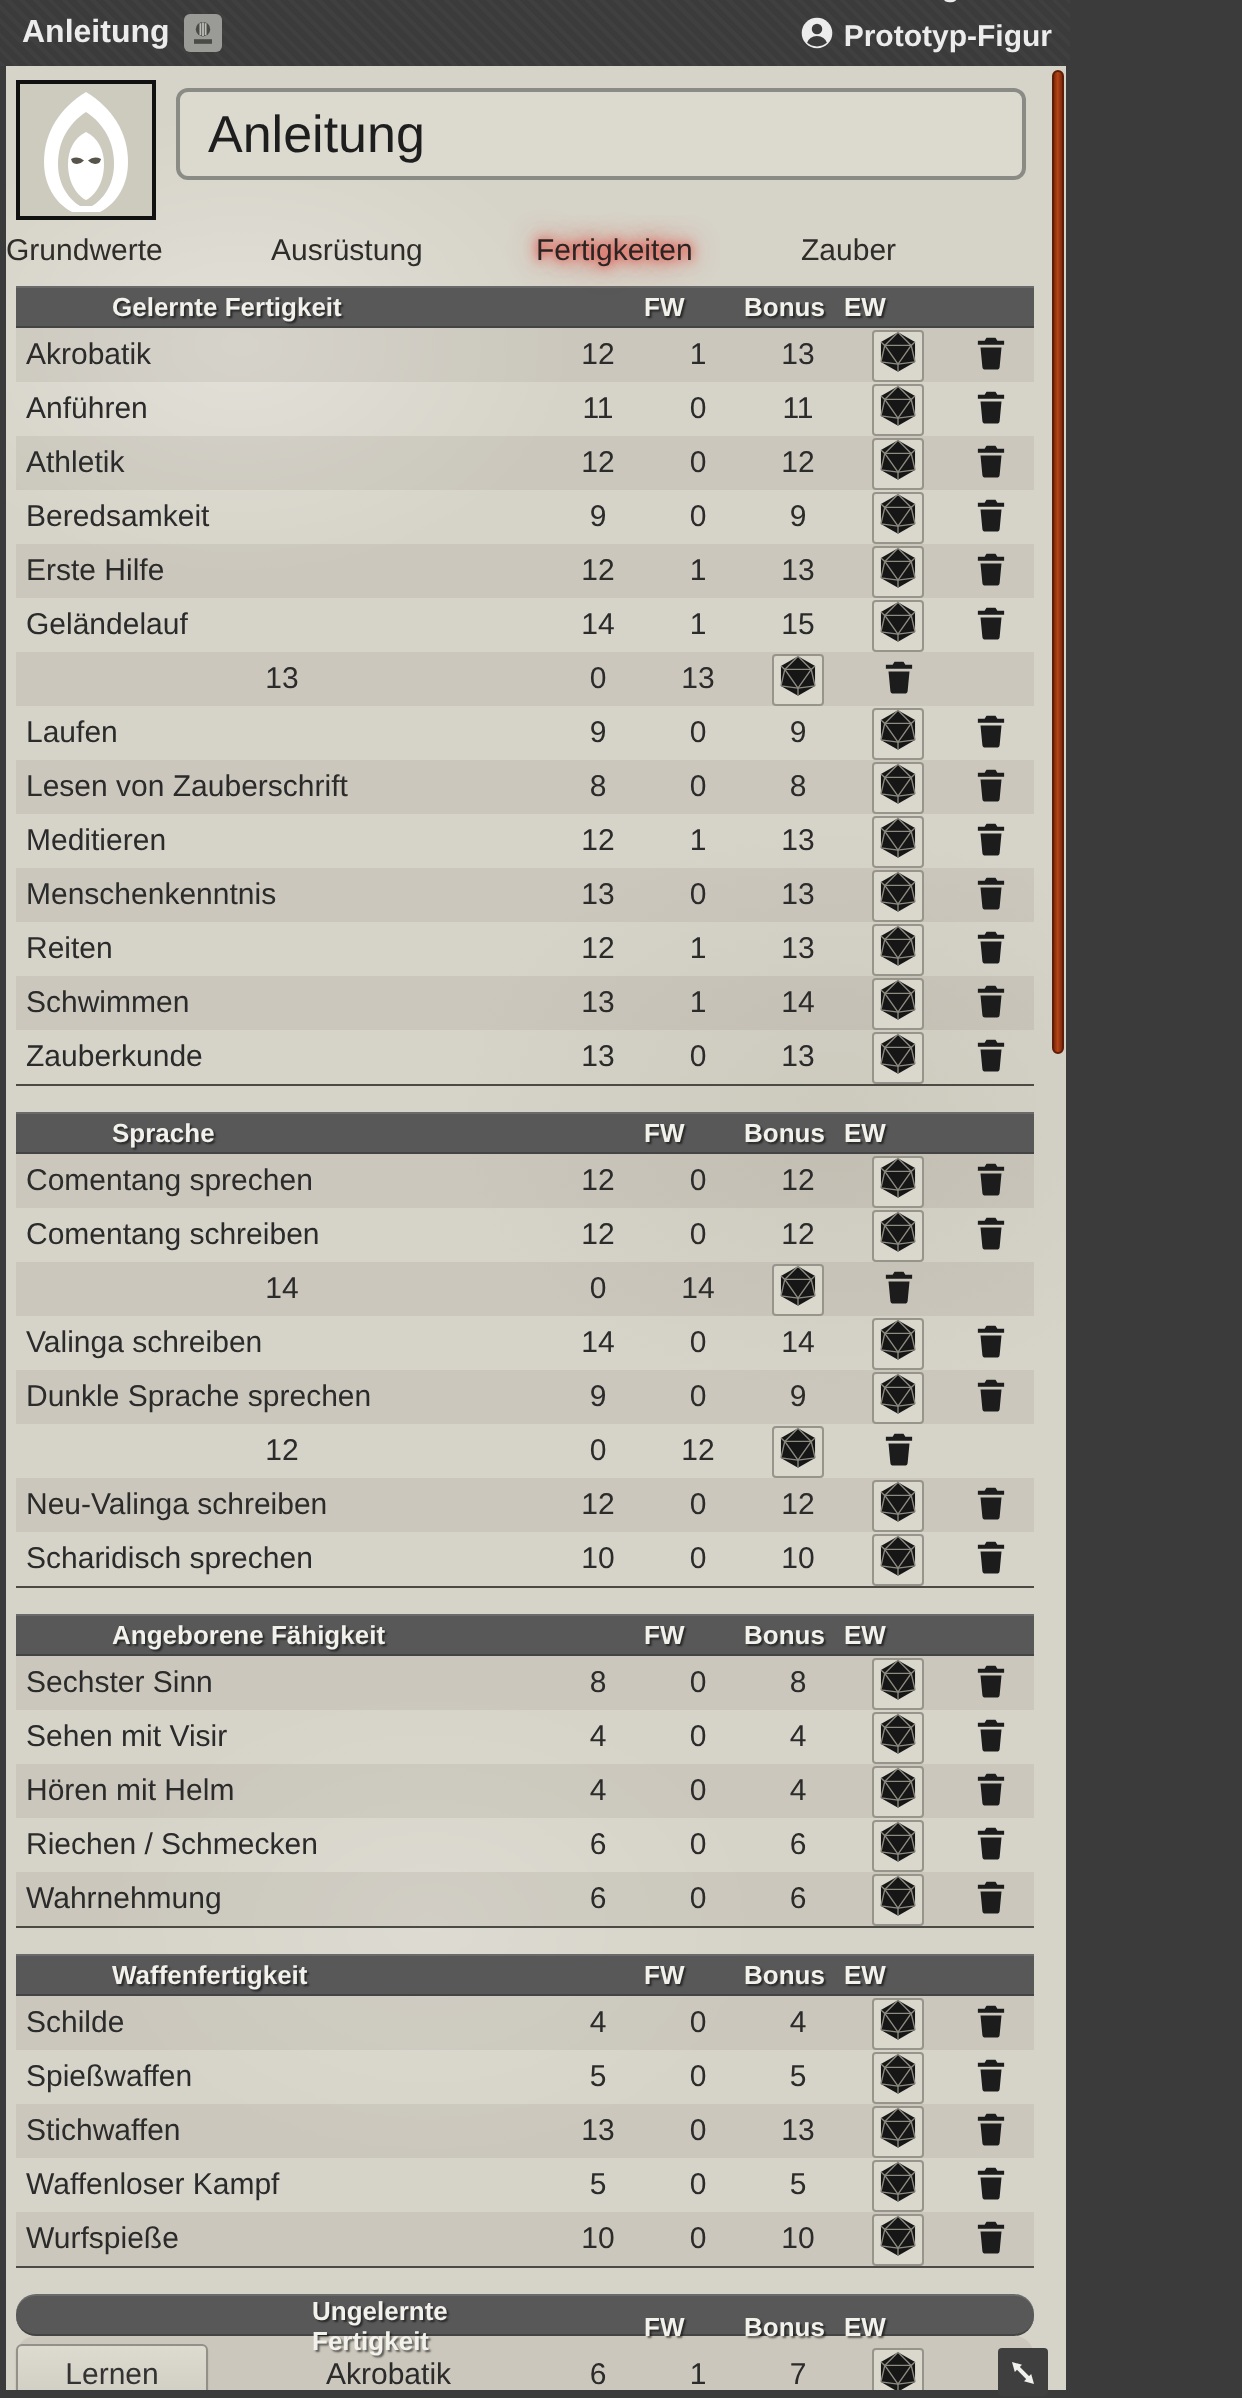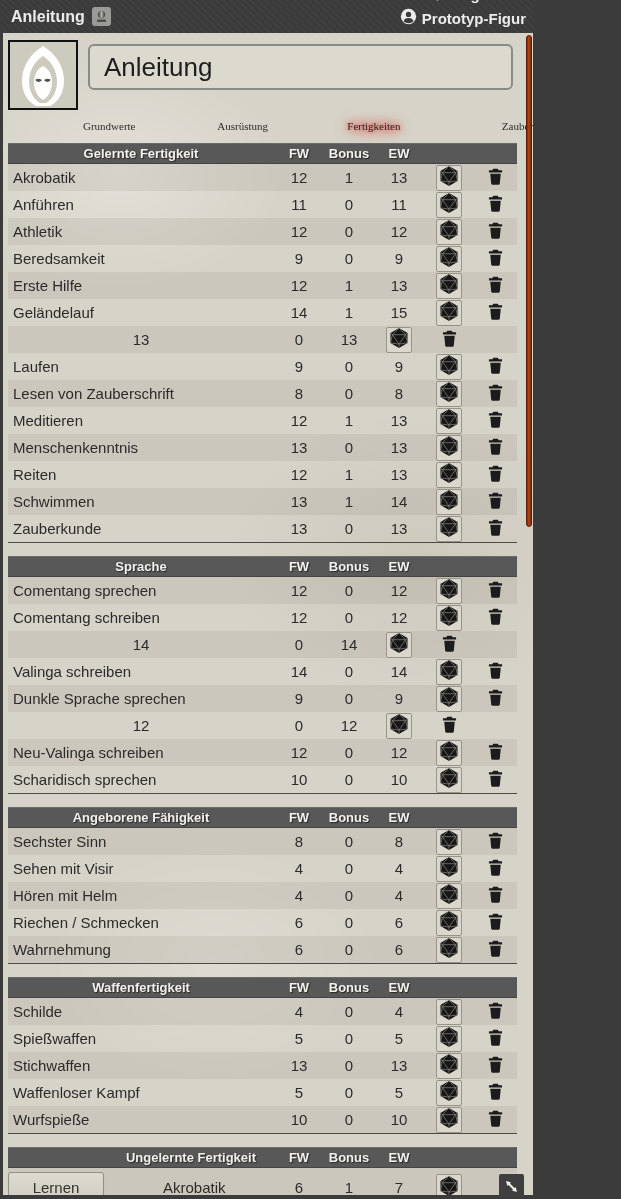--- a/index.html
+++ b/index.html
@@ -40,38 +40,38 @@
     background:#cdcabe;flex:0 0 auto;cursor:pointer;
   }
   .name-input{
     flex:1;height:46px;margin-top:4px;box-sizing:border-box;
     background:#dcd9ce;border:2px solid #8b8b86;border-radius:6px;
     font-family:"Liberation Sans","DejaVu Sans",sans-serif;
     font-size:26px;color:#1e1e1e;padding:0 0 0 14px;outline:none;
   }
   .tabs{display:flex;margin-top:5px;height:23px;}
   .tab{
-    flex:1;text-align:right;font-size:11px;color:#2e2d2a;cursor:pointer;line-height:22px;font-family:Liberation Serif, serif;
+    flex:1;text-align:left;font-size:15px;color:#2e2d2a;cursor:pointer;line-height:22px;
   }
   .tab.active{
     color:#2a2522;
     text-shadow:0 0 4px #e4574e,0 0 8px #e4574e,0 0 14px rgba(228,87,78,.85);
   }
   
   .tables{margin:5px 16px 0 5px;}
   .section{margin-bottom:13px;border-bottom:1px solid #4c4a44;}
   .shead{
     display:grid;align-items:center;height:19px;
     background:#585858;border-top:1px solid #6a6a6a;border-bottom:1px solid #444;
     color:#f2f1ec;font-weight:bold;font-size:13px;
     text-shadow:1px 1px 1px rgba(0,0,0,.55);
   }
   .grid-learned{grid-template-columns:1fr 50px 50px 50px 50px 43px;}
-  .grid-unlearned{grid-template-columns:100px 1fr 50px 50px 50px 50px 43px;}
-  .shead .c{text-align:center;}
+  .grid-unlearned{grid-template-columns:100px 1fr 50px 50px 50px 50px 43px;border-radius:10px;}
+  .shead .c{padding-left:48px;}
   .srow{
     display:grid;align-items:center;height:27px;
     font-size:15px;color:#2b2b2b;
   }
   .section[data-type="unlearned"] .srow{height:38px;}
   .rows .srow:nth-child(odd){background:rgba(62,57,40,.075);}
   .cell-name{padding-left:5px;overflow:hidden;white-space:nowrap;}
   .section[data-type="unlearned"] .cell-name{padding-left:55px;}
   .cell-num{text-align:center;}
   .die-btn{

